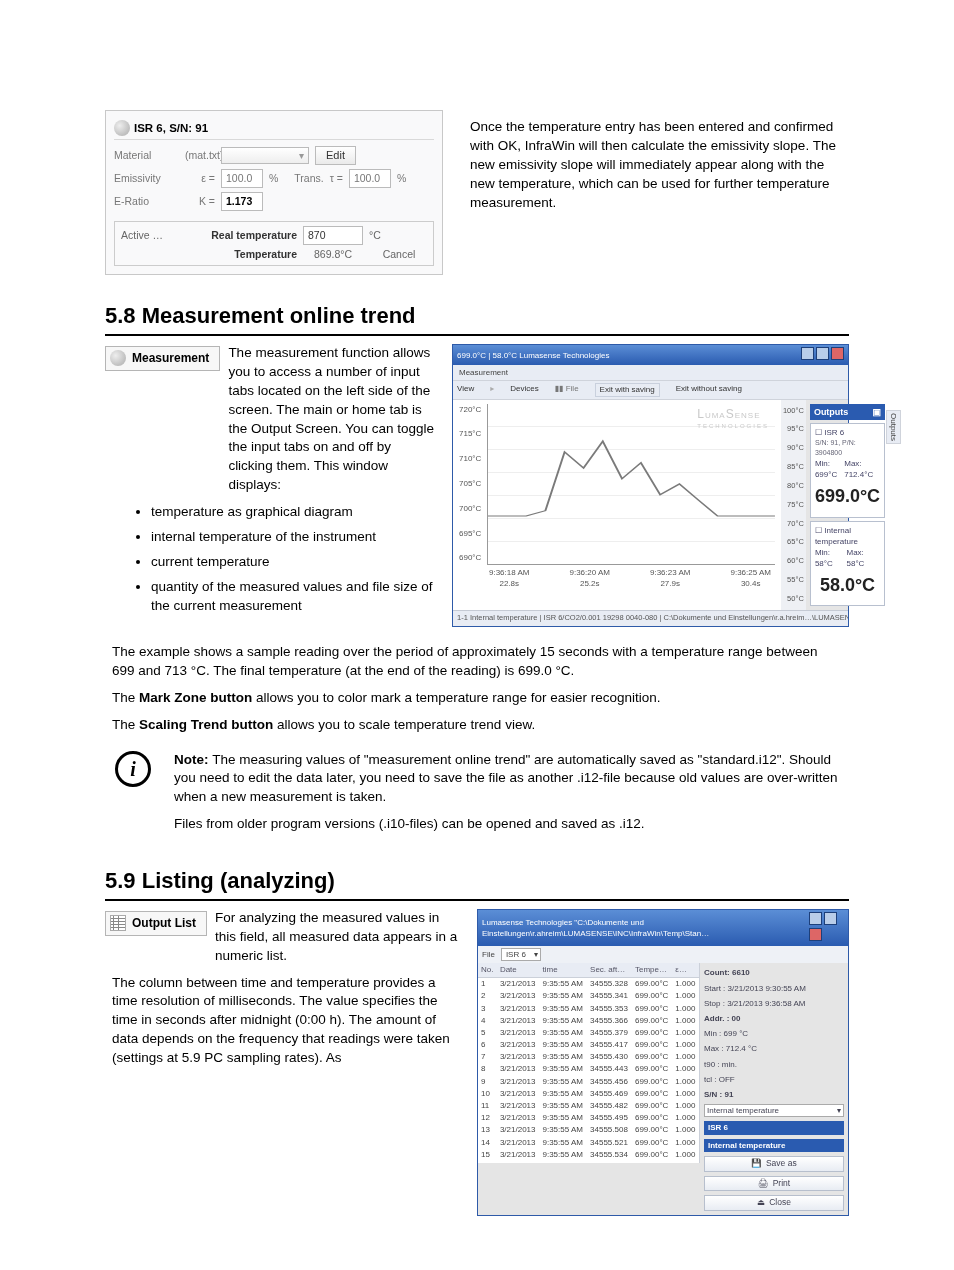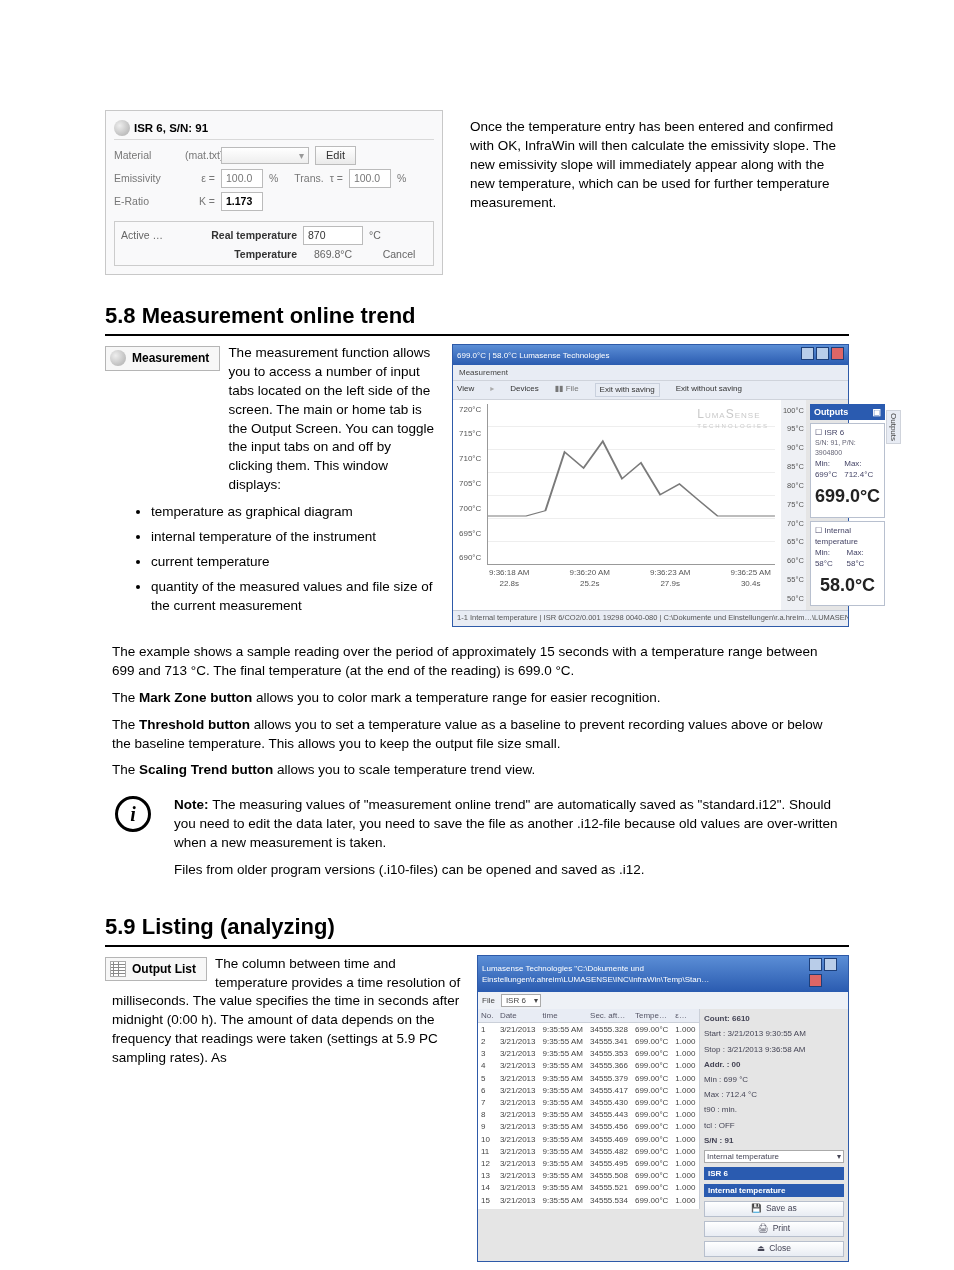--- a/index.html
+++ b/index.html
@@ -370,21 +370,20 @@
   <ul class="bullets" id="s58-bullets">
       <li>temperature as graphical diagram</li>
       <li>internal temperature of the instrument</li>
       <li>current temperature</li>
       <li>quantity of the measured values and file size of the current measurement</li>
     </ul>
   <div class="clear"></div>
 
   <p>The example shows a sample reading over the period of approximately 15 seconds with a temperature range between 699 and 713 °C. The final temperature (at the end of the reading) is 699.0 °C.</p>
   <p><span>The </span><b>Mark Zone button</b><span> allows you to color mark a temperature range for easier recognition.</span></p>
-  <p><span>The </span><b>Threshold button</b><span> allows you to set a temperature value as a baseline to prevent recording values above or below the baseline temperature. This allows you to keep the output file size small.</span></p>
   <p><span>The </span><b>Scaling Trend button</b><span> allows you to scale temperature trend view.</span></p>
 
   <div class="note-box">
     <div class="info-icon">i</div>
     <div>
       <p style="margin-top:0"><b>Note:  </b><span>The measuring values of "measurement online trend" are automatically saved as "standard.i12". Should you need to edit the data later, you need to save the file as another .i12-file because old values are over-written when a new measurement is taken.</span></p>
       <p>Files from older program versions (.i10-files) can be opened and saved as .i12.</p>
     </div>
   </div>
 
@@ -574,16 +573,17 @@
               <span>Close</span>
             </div>
         </div>
       </div>
     </div>
 
     <div class="output-badge">
       <span class="list-icon"></span>
       <span>Output List</span>
     </div>
+    <p class="flow-text">For analyzing the measured values in this field, all measured data appears in a numeric list.</p>
     <p>The column between time and temperature provides a time resolution of milliseconds. The value specifies the time in seconds after midnight (0:00 h). The amount of data depends on the frequency that readings were taken (settings at 5.9 PC sampling rates). As</p>
   </div>
 
 </div>
 
 </body></html>

